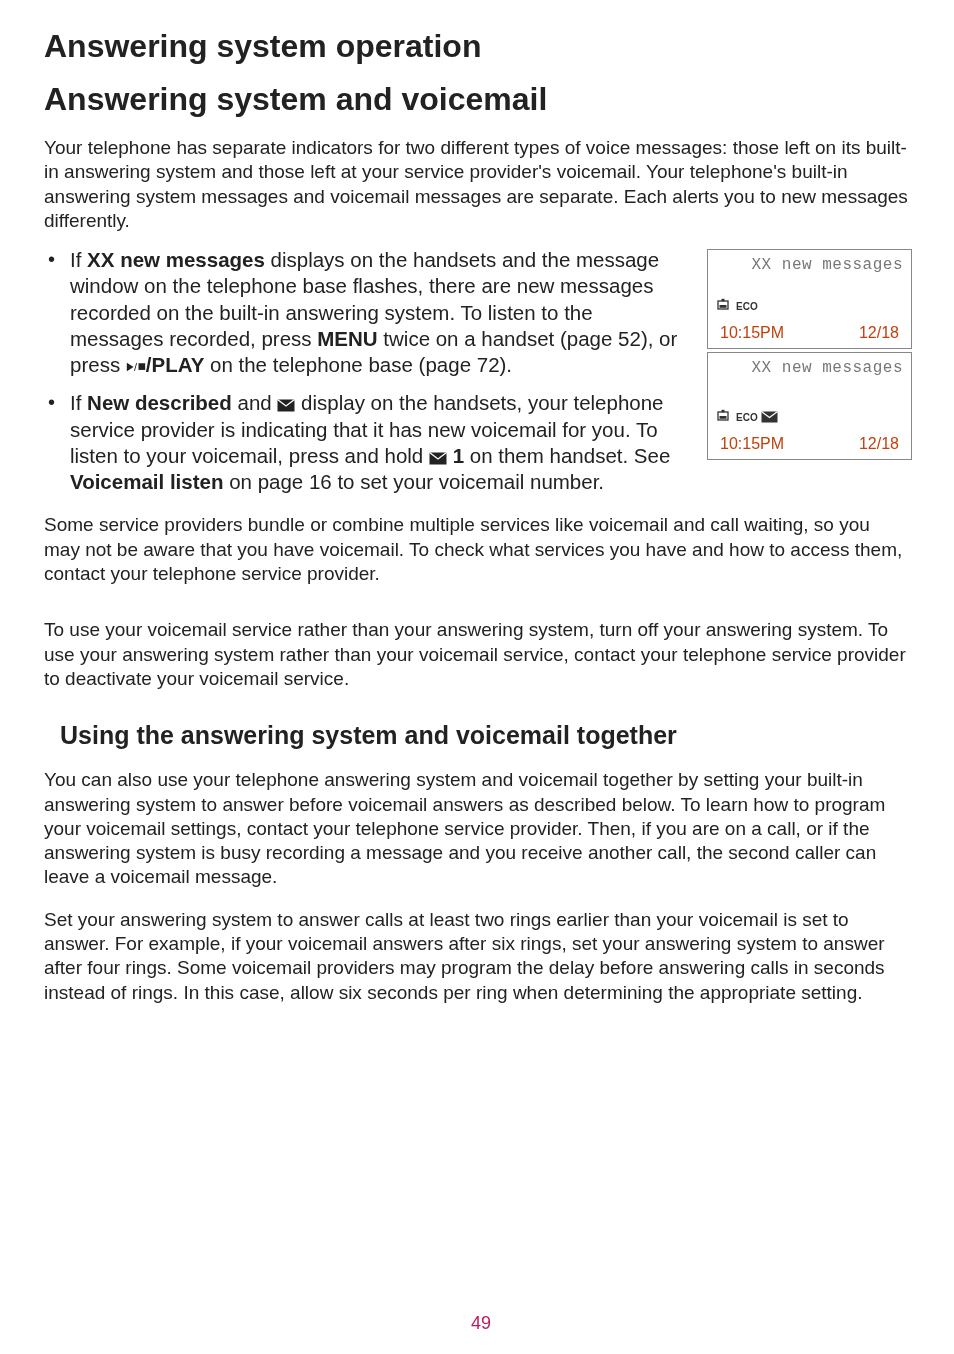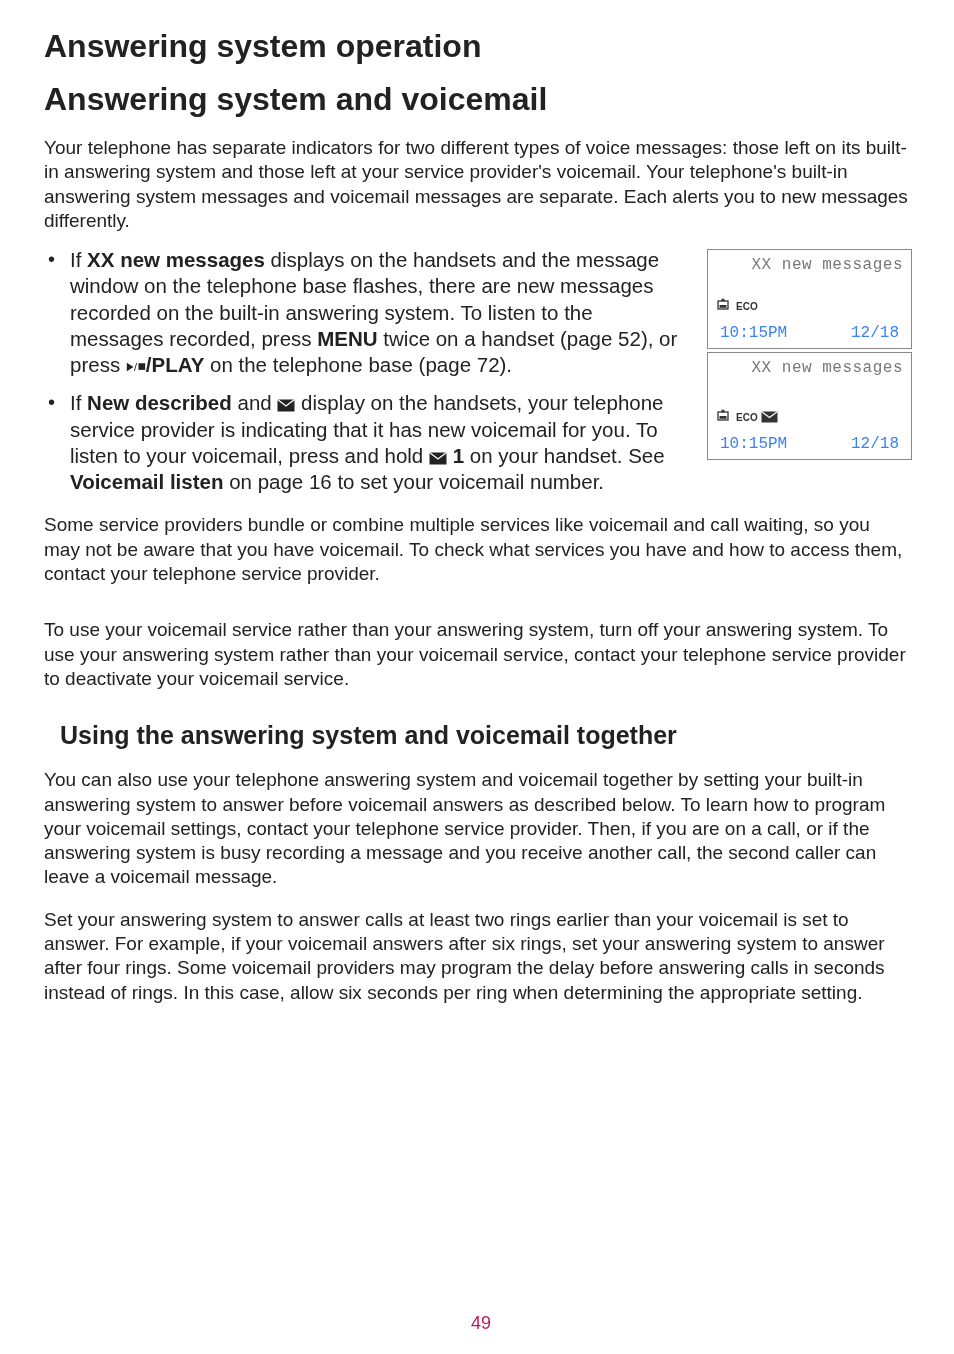--- a/index.html
+++ b/index.html
@@ -78,23 +78,23 @@
   }
   .lcd-icons {
     padding: 22px 2px 4px 2px;
     display: flex;
     align-items: flex-end;
     gap: 4px;
   }
   .lcd-bottom-row {
     display: flex;
     justify-content: space-between;
-    font-family: Liberation Mono, monospace;
+    font-family: Liberation Sans, sans-serif;
     font-size: 16px;
-    color: #3b82f6;
+    color: #c2410c;
     padding: 8px 6px 2px 6px;
   }
   .eco-label {
     font-family: Arial, sans-serif;
     font-size: 10px;
     font-weight: bold;
     color: #333;
   }
   .pagenum {
     position: absolute;
@@ -169,21 +169,21 @@
           <rect x="15" y="2.5" width="8" height="8" fill="#222"></rect>
         </svg><span class="b">/PLAY</span><span> on the telephone base (page 72).</span>
     </li>
     <li>
       <span>If </span><span class="b">New described</span><span> and </span><svg class="inline-icon" width="18" height="13" viewBox="0 0 18 13">
           <rect x="0.5" y="0.5" width="17" height="12" fill="#222"></rect>
           <path d="M0.5 0.5 L9 7 L17.5 0.5" fill="none" stroke="#fff" stroke-width="1.3"></path>
         </svg><span> display on the handsets, your telephone service provider is indicating that it has new voicemail for you. To listen to your voicemail, </span><span class="u"><span>press and hold </span><svg class="inline-icon" width="18" height="13" viewBox="0 0 18 13">
             <rect x="0.5" y="0.5" width="17" height="12" fill="#222"></rect>
             <path d="M0.5 0.5 L9 7 L17.5 0.5" fill="none" stroke="#fff" stroke-width="1.3"></path>
-          </svg> <span class="b">1</span></span><span> on your handset. See </span><span class="b">Voicemail listen</span><span> on page 16 to set your voicemail number.</span>
+          </svg> <span class="b">1</span></span><span> on them handset. See </span><span class="b">Voicemail listen</span><span> on page 16 to set your voicemail number.</span>
     </li>
   </ul>
 
   <p class="body">Some service providers bundle or combine multiple services like voicemail and call waiting, so you may not be aware that you have voicemail. To check what services you have and how to access them, contact your telephone service provider.</p>
 
   <div style="clear:both"></div>
 
   <p class="body">To use your voicemail service rather than your answering system, turn off your answering system. To use your answering system rather than your voicemail service, contact your telephone service provider to deactivate your voicemail service.</p>
 
   <h2 class="section">Using the answering system and voicemail together</h2>

